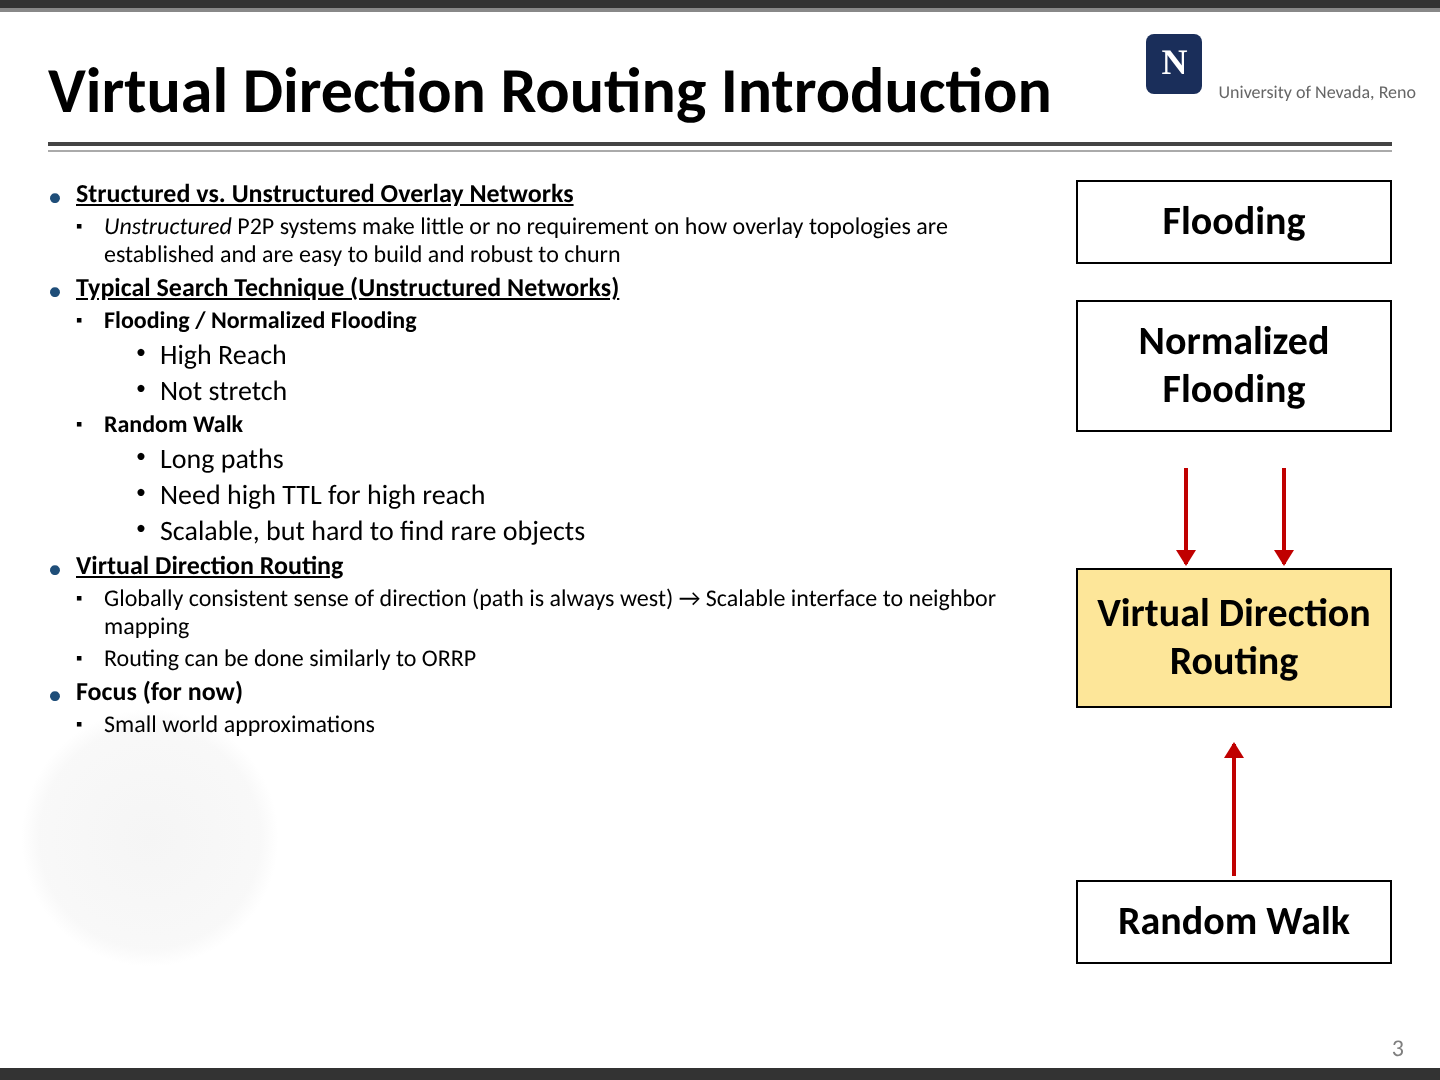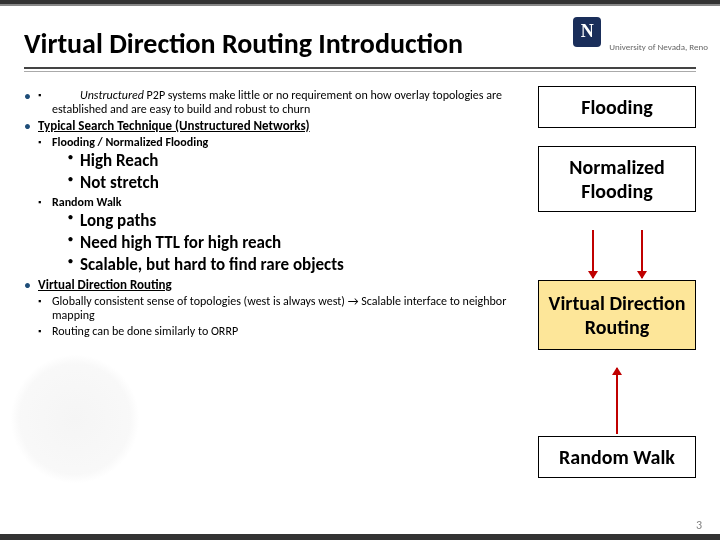--- a/index.html
+++ b/index.html
@@ -1,35 +1,35 @@
 <!DOCTYPE html>
 <html><head>
 <meta charset="utf-8">
 <style>
   * { margin: 0; padding: 0; box-sizing: border-box; }
   body { width: 720px; height: 540px; font-family: Calibri, Arial, sans-serif; background: #fff; position: relative; overflow: hidden; }
   .topbar { height: 6px; background: #333; border-bottom: 2px solid #888; }
   .logo-area { position: absolute; top: 12px; right: 12px; display: flex; align-items: center; gap: 8px; }
   .logo-box { width: 28px; height: 30px; background: #1a2e5a; border-radius: 4px; display: flex; align-items: center; justify-content: center; color: white; font-weight: bold; font-size: 18px; font-family: Georgia, serif; }
   .logo-text { font-size: 9px; color: #666; line-height: 1.1; margin-top: 30px; }
-  .title { font-size: 28px; font-weight: bold; color: #000; padding: 20px 24px 6px 24px; font-family: Calibri, Arial, sans-serif; }
+  .title { font-size: 32px; font-weight: bold; color: #000; padding: 20px 24px 6px 24px; font-family: Calibri, Arial, sans-serif; }
   .rule1 { border: none; border-top: 2px solid #444; margin: 0 24px; }
   .rule2 { border: none; border-top: 1px solid #aaa; margin: 2px 24px 0 24px; }
   .content { display: flex; padding: 14px 24px 0 24px; gap: 14px; }
   .left { flex: 1; font-size: 13px; color: #000; }
   .right { width: 158px; position: relative; }
   ul { list-style: none; }
   .b1 { padding-left: 14px; position: relative; margin-bottom: 2px; }
   .b1::before { content: "•"; position: absolute; left: 0; top: 0; color: #1f4e79; font-size: 14px; }
   .b1-t { font-weight: bold; color: #000; }
   .b1-t u { text-decoration: underline; }
   .b2 { padding-left: 14px; position: relative; font-size: 12px; margin: 2px 0; }
   .b2::before { content: "▪"; position: absolute; left: 0; top: 1px; font-size: 9px; }
-  .b2 i { font-style: italic; margin-left: 28px; }
-  .b3 { padding-left: 28px; position: relative; font-size: 17px; font-weight: bold; margin: 1px 0; }
+  .b2 i { font-style: italic; }
+  .b3 { padding-left: 28px; position: relative; font-size: 14px; font-weight: normal; margin: 1px 0; }
   .b3::before { content: "•"; position: absolute; left: 16px; top: 0; font-size: 10px; }
   .box { border: 1px solid #000; text-align: center; font-weight: bold; padding: 8px 4px; margin-bottom: 18px; font-size: 20px; background: #fff; position: relative; }
   .box.yellow { background: #fde699; padding: 10px 4px; }
   .arrow-down { width: 2px; background: #c00000; margin: 0 auto; position: relative; }
   .arrow-down::after { content: ""; position: absolute; bottom: -1px; left: 50%; transform: translateX(-50%); border-left: 5px solid transparent; border-right: 5px solid transparent; border-top: 8px solid #c00000; }
   .arrow-up { width: 2px; background: #c00000; margin: 0 auto; position: relative; }
   .arrow-up::after { content: ""; position: absolute; top: -1px; left: 50%; transform: translateX(-50%); border-left: 5px solid transparent; border-right: 5px solid transparent; border-bottom: 8px solid #c00000; }
   .arrows-row { display: flex; justify-content: space-around; height: 50px; padding: 0 30px; }
   .arrows-single { height: 68px; display: flex; justify-content: center; }
   .page-num { position: absolute; bottom: 8px; right: 18px; font-size: 12px; color: #7f7f7f; }
@@ -48,20 +48,21 @@
 </div>
 
 <div class="title">Virtual Direction Routing Introduction</div>
 <hr class="rule1">
 <hr class="rule2">
 
 <div class="content">
   <div class="left">
     <ul>
       <li class="b1">
+        <span class="b1-t"><u>Structured vs. Unstructured Overlay Networks</u></span>
         <ul>
           <li class="b2"><i>Unstructured</i><span> P2P systems make little or no requirement on how overlay topologies are established and are easy to build and robust to churn</span></li>
         </ul>
       </li>
       <li class="b1">
         <span class="b1-t"><u>Typical Search Technique (Unstructured Networks)</u></span>
         <ul>
           <li class="b2"><b>Flooding / Normalized Flooding</b>
             <ul>
               <li class="b3">High Reach</li>
@@ -73,22 +74,28 @@
               <li class="b3">Long paths</li>
               <li class="b3">Need high TTL for high reach</li>
               <li class="b3">Scalable, but hard to find rare objects</li>
             </ul>
           </li>
         </ul>
       </li>
       <li class="b1">
         <span class="b1-t"><u>Virtual Direction Routing</u></span>
         <ul>
-          <li class="b2"><span>Globally consistent sense of topologies (west is always west) </span><span>→</span><span> Scalable interface to neighbor mapping</span></li>
+          <li class="b2"><span>Globally consistent sense of direction (path is always west) </span><span>→</span><span> Scalable interface to neighbor mapping</span></li>
           <li class="b2">Routing can be done similarly to ORRP</li>
+        </ul>
+      </li>
+      <li class="b1">
+        <span class="b1-t">Focus (for now)</span>
+        <ul>
+          <li class="b2">Small world approximations</li>
         </ul>
       </li>
     </ul>
   </div>
 
   <div class="right">
     <div class="box">Flooding</div>
     <div class="box" style="line-height:1.2;">Normalized Flooding</div>
     <div class="arrows-row">
       <div class="arrow-down" style="height:48px;"></div>

